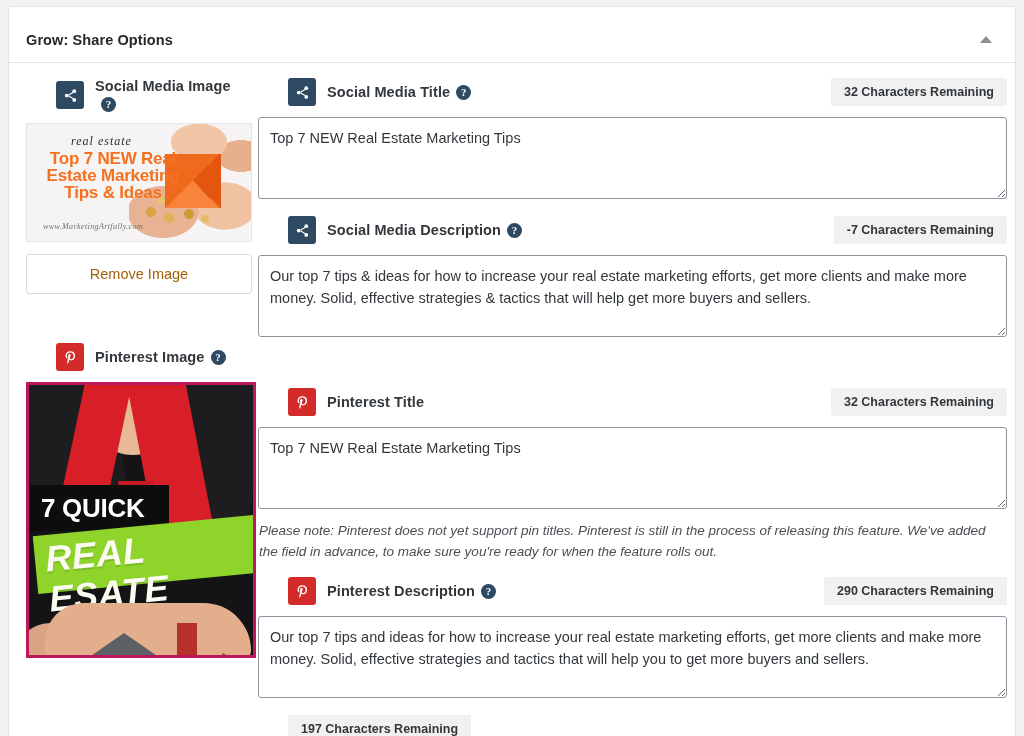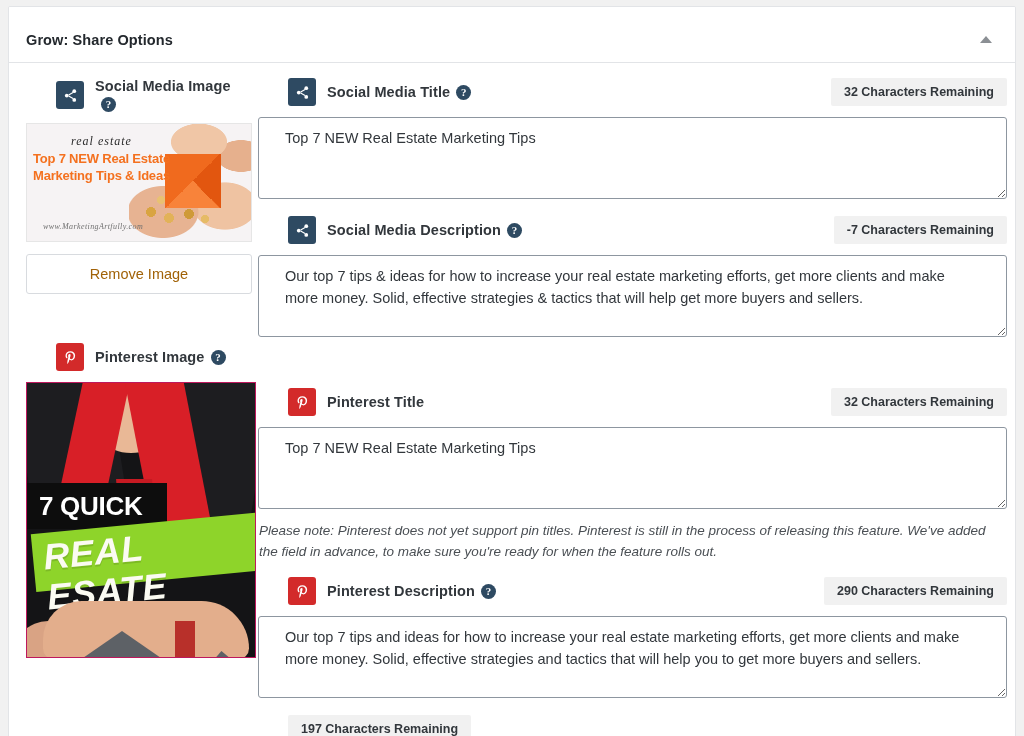--- a/index.html
+++ b/index.html
@@ -120,21 +120,21 @@
   
   .ta {
     width: 100%;
     border: 1px solid #8d96a0;
     border-radius: 3px;
     background: #fff;
     color: #32373c;
     font-family: "Liberation Sans", sans-serif;
     font-size: 14.5px;
     line-height: 22px;
-    padding: 9px 26px;
+    padding: 9px 11px;
     resize: vertical;
     outline: none;
     display: block;
   }
   .ta.h-title { height: 82px; }
   .ta.h-desc  { height: 82px; }
   .ta.h-pdesc { height: 82px; }
   .block { margin-bottom: 16px; }
   .note {
     font-size: 13.5px;
@@ -163,21 +163,21 @@
     color: #a16207;
     cursor: pointer;
     font-family: "Liberation Sans", sans-serif;
   }
   .thumb-tall {
     width: 230px;
     height: 276px;
     background: #1b1b1d;
     position: relative;
     overflow: hidden;
-    border: 1px solid #be185d;
+    border: 3px solid #be185d;
   }
   .pin-gap { height: 48px; }
 
   
   .si-bg { position:absolute; inset:0; background:#f6f3f4; }
   .si-hand {
     position:absolute; right:-10px; top:-4px; width:132px; height:128px;
     background:
       radial-gradient(ellipse 60px 44px at 34px 92px, #e7b392 0 58%, rgba(231,179,146,0) 60%),
       radial-gradient(ellipse 54px 40px at 96px 86px, #efc3a2 0 58%, rgba(239,195,162,0) 60%),
@@ -203,23 +203,23 @@
       linear-gradient(315deg, #ef6b22 0 50%, rgba(0,0,0,0) 50%);
   }
   .si-kicker {
     position:absolute; left:44px; top:10px;
     font-family:"Liberation Serif", serif;
     font-style:italic; font-size:12px; color:#2b2b2b;
     letter-spacing:1px;
   }
   .si-head {
     position:absolute; left:6px; top:26px; width:160px;
-    text-align:left;
+    text-align:center;
     font-family:"Liberation Sans", sans-serif;
-    font-weight:700; font-size:13px; line-height:17px;
+    font-weight:700; font-size:17px; line-height:17px;
     color:#f4711f; letter-spacing:-.2px;
   }
   .si-url {
     position:absolute; left:16px; bottom:10px;
     font-family:"Liberation Serif", serif;
     font-style:italic; font-size:8px; color:#6f6f6f;
     letter-spacing:.4px;
   }
   
   .pi-bg { position:absolute; inset:0; background:#141416; }

